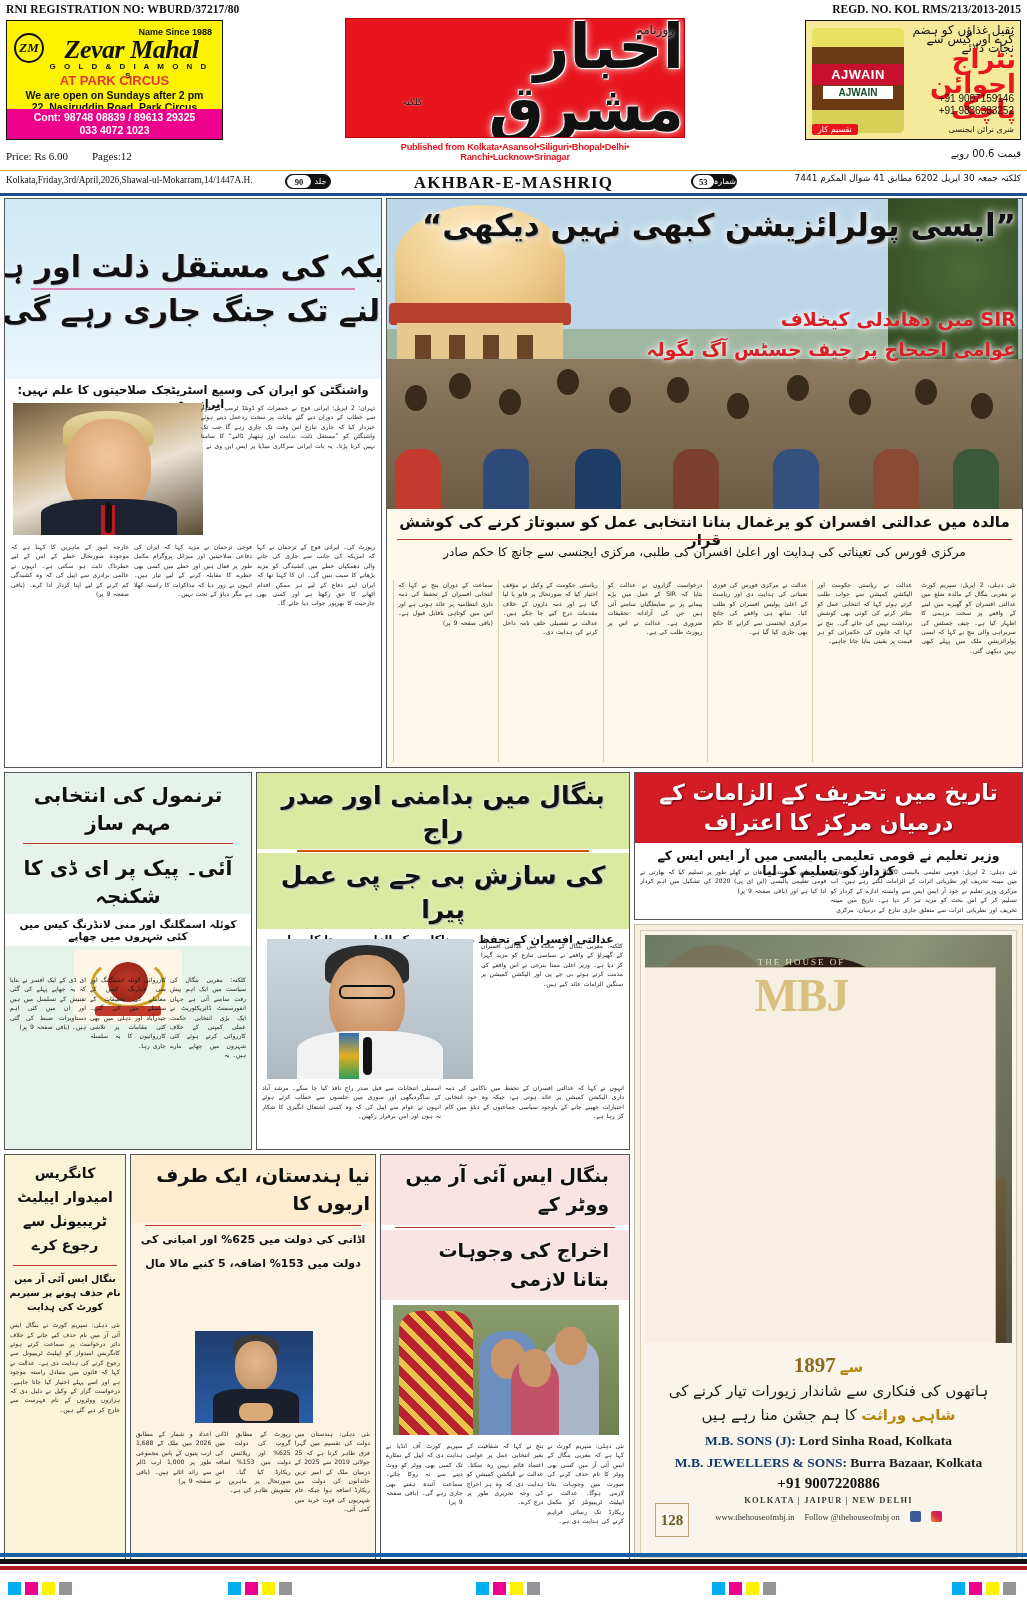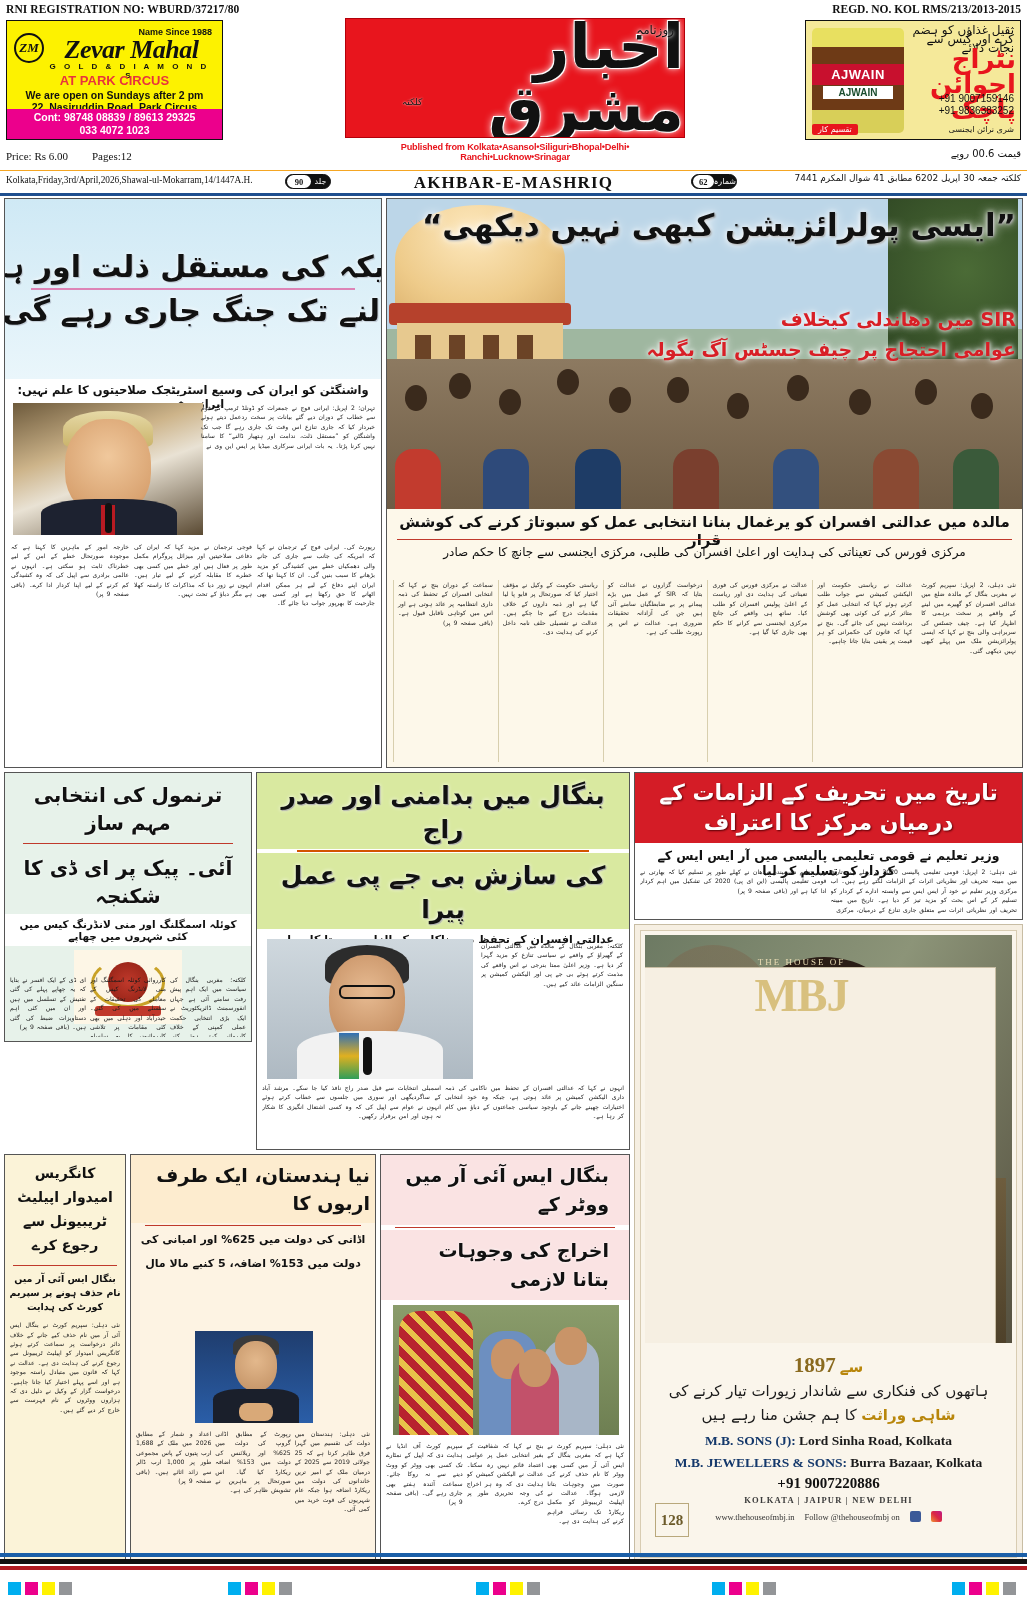--- a/index.html
+++ b/index.html
@@ -254,21 +254,21 @@
   .lr-sub2 {
     position:absolute; left:0; right:0; top:344px; text-align:center; padding:2px 8px;
     font-family:"DejaVu Sans",sans-serif; direction:rtl; font-size:12px; font-weight:normal;
     color:#111;
   }
   .lr-cols { position:absolute; left:0; right:0; top:378px; bottom:2px; display:flex; gap:5px; padding:3px 6px; }
   .lr-cols .c { flex:1; border-left:1px solid #d8cfae; padding-left:4px; }
   .lr-cols .c:last-child { border-left:none; }
 
   
-  .mid-left { left:4px; top:772px; width:248px; height:270px; background:#e7f2ea; }
+  .mid-left { left:4px; top:772px; width:248px; height:378px; background:#e7f2ea; }
   .ml-head {
     padding:8px 6px 4px; text-align:center;
     font-family:"DejaVu Sans",sans-serif; direction:rtl; font-weight:bold;
     font-size:20px; line-height:28px; color:#111; text-shadow:0 0 3px #fff;
   }
   .ml-rule { height:1.4px; background:#c0392b; margin:2px 18px; }
   .ml-sub {
     padding:4px 6px; text-align:center; background:#fff;
     font-family:"DejaVu Sans",sans-serif; direction:rtl; font-weight:bold;
     font-size:10.5px; color:#111;
@@ -522,21 +522,21 @@
 
   <div class="dateline">
     <div class="dl-left">Kolkata,Friday,3rd/April,2026,Shawal-ul-Mokarram,14/1447A.H.</div>
     <div class="dl-title">AKHBAR-E-MASHRIQ</div>
     <div class="dl-right urdu">کلکتہ جمعہ 03 اپریل 2026 مطابق 14 شوال المکرم 1447</div>
     <div class="pill pill-a">
       <span class="num">90</span>
       <span class="lbl">جلد</span>
     </div>
     <div class="pill pill-b">
-      <span class="num">62</span>
+      <span class="num">53</span>
       <span class="lbl">شمارہ</span>
     </div>
   </div>
   <div class="topbar-blue"></div>
 
   <div class="box lead-left">
     <div class="ll-head">
       <div class="ll-h1">”امریکہ کی مستقل ذلت اور ہتھیار</div>
       <div class="ll-divider"></div>
       <div class="ll-h2">ڈالنے تک جنگ جاری رہے گی“</div>

